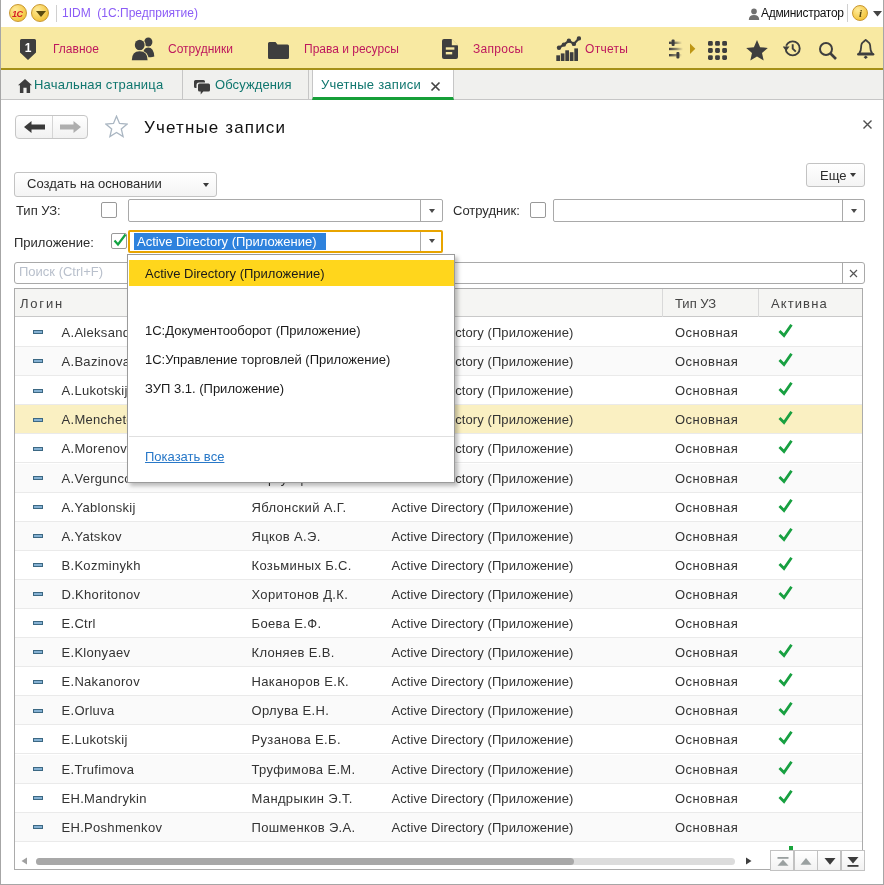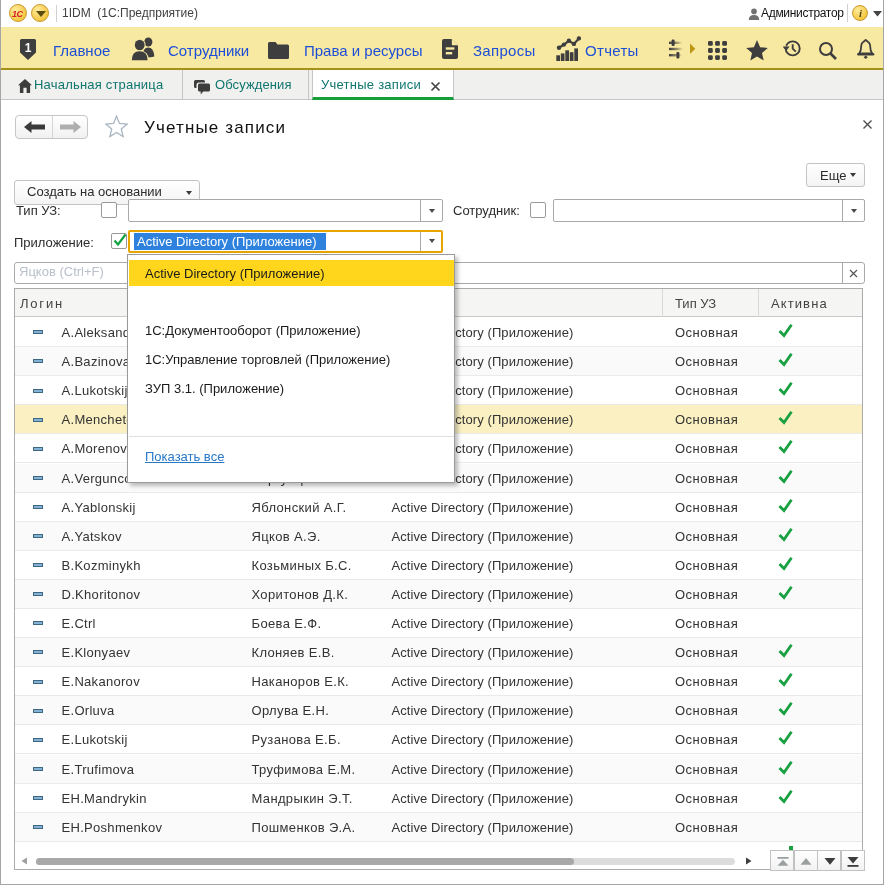--- a/index.html
+++ b/index.html
@@ -11,21 +11,21 @@
 
 
 .circ { position:absolute; width:18px; height:18px; top:4px; border-radius:50%;
   background:radial-gradient(circle at 35% 30%, #ffeb9a, #f3c53d 75%, #dca41c); border:1px solid #c9972f; }
 #logo1c { left:8px; }
 #logo1c span { position:absolute; left:2px; top:3.5px; font-size:9px; font-weight:bold; font-style:italic; color:#d61e26; letter-spacing:-0.5px; }
 #circarr { left:30px; }
 
 
 #menubar { position:absolute; left:0; top:27px; width:884px; height:43px; background:#f8e9a2; border-bottom:2px solid #a59018; }
-.mtext { position:absolute; top:42px; font-size:15px; color:#1d4ed8; }
+.mtext { position:absolute; top:42px; font-size:12px; color:#be185d; }
 
 
 #tabbar { position:absolute; left:0; top:70px; width:884px; height:30px; background:#f0f0ee; border-bottom:1px solid #c6c6c6; }
 .tabsep { position:absolute; top:70px; width:1px; height:29px; background:#c6c6c6; }
 .tabtext { position:absolute; top:77px; font-size:13px; letter-spacing:0.1px; color:#0f766e; }
 #activetab { position:absolute; left:311px; top:70px; width:142px; height:30px; background:#fff; border-left:1px solid #c6c6c6; border-right:1px solid #c6c6c6; border-bottom:3px solid #169f38; }
 
 
 #navgrp { position:absolute; left:14px; top:115px; width:73px; height:24px; background:linear-gradient(#ffffff,#f1f1f1); border:1px solid #c6c6c6; border-radius:4px; }
 #formtitle { position:absolute; left:143px; top:118px; font-size:17px; letter-spacing:1.15px; color:#111; }
@@ -76,21 +76,21 @@
 
   <div class="circ" id="logo1c">
       <span>1С</span>
     </div>
   <div class="circ" id="circarr">
     <svg class="abs" style="left:4px;top:6px" width="10" height="7">
         <path d="M0 0 L10 0 L5 6 Z" fill="#5a4a10"></path>
       </svg>
   </div>
   <div class="abs" style="left:55px;top:5px;width:1px;height:17px;background:#d0d0d0"></div>
-  <div class="abs" style="left:61px;top:6px;font-size:12px;color:#404040">1IDM&nbsp;&nbsp;(1С:Предприятие)</div>
+  <div class="abs" style="left:61px;top:6px;font-size:12px;color:#8b5cf6">1IDM&nbsp;&nbsp;(1С:Предприятие)</div>
   <svg class="abs" style="left:747px;top:8px" width="12" height="13" viewBox="0 0 12 13">
       <circle cx="6" cy="3.4" r="2.8" fill="#707070"></circle>
       <path d="M0.8 12 Q0.8 7 6 7 Q11.2 7 11.2 12 Z" fill="#707070"></path>
     </svg>
   <div class="abs" style="left:760px;top:6px;font-size:12px;letter-spacing:-0.3px;color:#111">Администратор</div>
   <div class="abs" style="left:846px;top:4px;width:1px;height:18px;background:#d0d0d0"></div>
   <div class="circ" style="left:851px;width:16px;height:16px;top:5px">
       <span style="position:absolute;left:6px;top:0.5px;font-size:11px;font-style:italic;font-weight:bold;font-family:'Liberation Serif',serif;color:#5a4a10">i</span>
     </div>
   <svg class="abs" style="left:872px;top:11px" width="9" height="6">
@@ -223,21 +223,21 @@
       </svg>
   </div>
   <svg class="abs" style="left:104px;top:115px" width="23" height="23" viewBox="0 0 23 23">
       <path d="M11.5 1.2 L14.5 8.4 L22.2 9 L16.3 14 L18.1 21.6 L11.5 17.5 L4.9 21.6 L6.7 14 L0.8 9 L8.5 8.4 Z" fill="none" stroke="#aab6c2" stroke-width="1.3"></path>
     </svg>
   <div id="formtitle">Учетные записи</div>
   <svg class="abs" style="left:861px;top:119px" width="11" height="11">
       <path d="M1.5 1.5 L9.5 9.5 M9.5 1.5 L1.5 9.5" stroke="#4f4f4f" stroke-width="1.4"></path>
     </svg>
 
-  <div class="btn" style="left:13px;top:180px;width:186px;height:25px;">
+  <div class="btn" style="left:13px;top:172px;width:203px;height:25px;">
     <span style="position:absolute;left:12px;top:3px">Создать на основании</span>
     <span class="dar" style="right:7px;top:10px"></span>
   </div>
   <div class="btn" style="left:805px;top:163px;width:59px;height:24px;">
     <span style="position:absolute;left:13px;top:4px">Еще</span>
     <span class="dar" style="right:8px;top:9px"></span>
   </div>
 
   <div class="flabel" style="left:15px;top:203px">Тип УЗ:</div>
   <div class="cbox" style="left:100px;top:202px"></div>
@@ -258,21 +258,21 @@
         <path d="M2.5 8.5 L6 12.5 L13.5 2.5" stroke="#11a341" stroke-width="2.2" fill="none"></path>
       </svg>
   </div>
   <div class="combo" style="left:127px;top:230px;width:315px;border:2px solid #e8a400;">
     <div class="cbtn" style="right:20px"></div>
       <div class="car" style="top:7px;right:6px"></div>
     <div style="position:absolute;left:4px;top:1px;background:#2e82dd;color:#fff;font-size:13px;padding:1px 9px 1px 3px;">Active Directory (Приложение)</div>
   </div>
 
   <div id="search">
-    <div class="abs" style="left:4px;top:1px;font-size:13px;color:#b9c0cc">Яцков (Ctrl+F)</div>
+    <div class="abs" style="left:4px;top:1px;font-size:13px;color:#b9c0cc">Поиск (Ctrl+F)</div>
     <div class="abs" style="right:21px;top:0;width:1px;height:20px;background:#a9a9a9"></div>
     <svg style="position:absolute;right:6px;top:6px" width="9" height="9">
         <path d="M1 1 L8 8 M8 1 L1 8" stroke="#555" stroke-width="1.2"></path>
       </svg>
   </div>
 
   <div id="grid">
     <div id="ghead">
       <div class="ht" style="left:5px;letter-spacing:1.8px">Логин</div>
       <div class="ht" style="left:660px">Тип УЗ</div>

